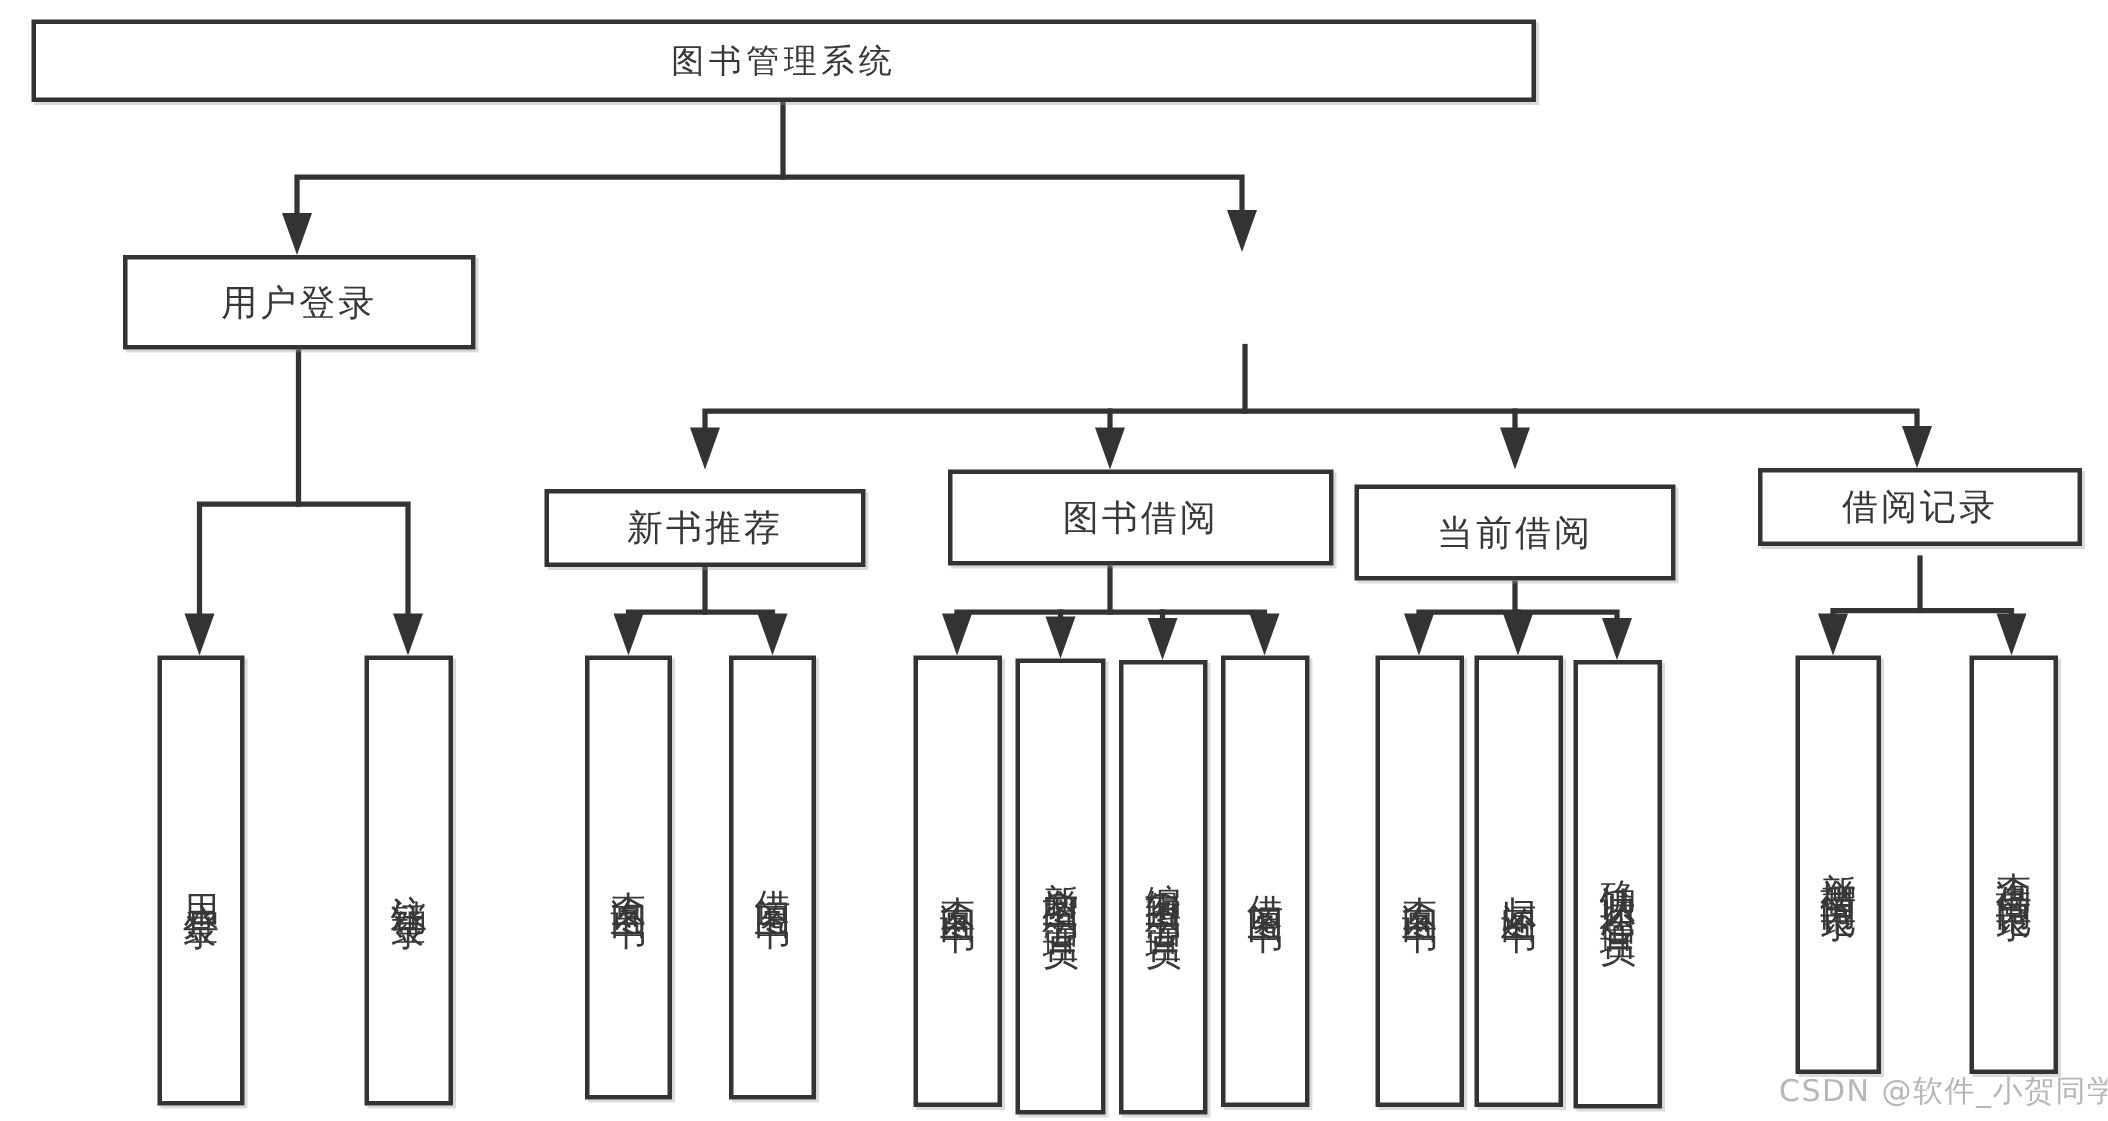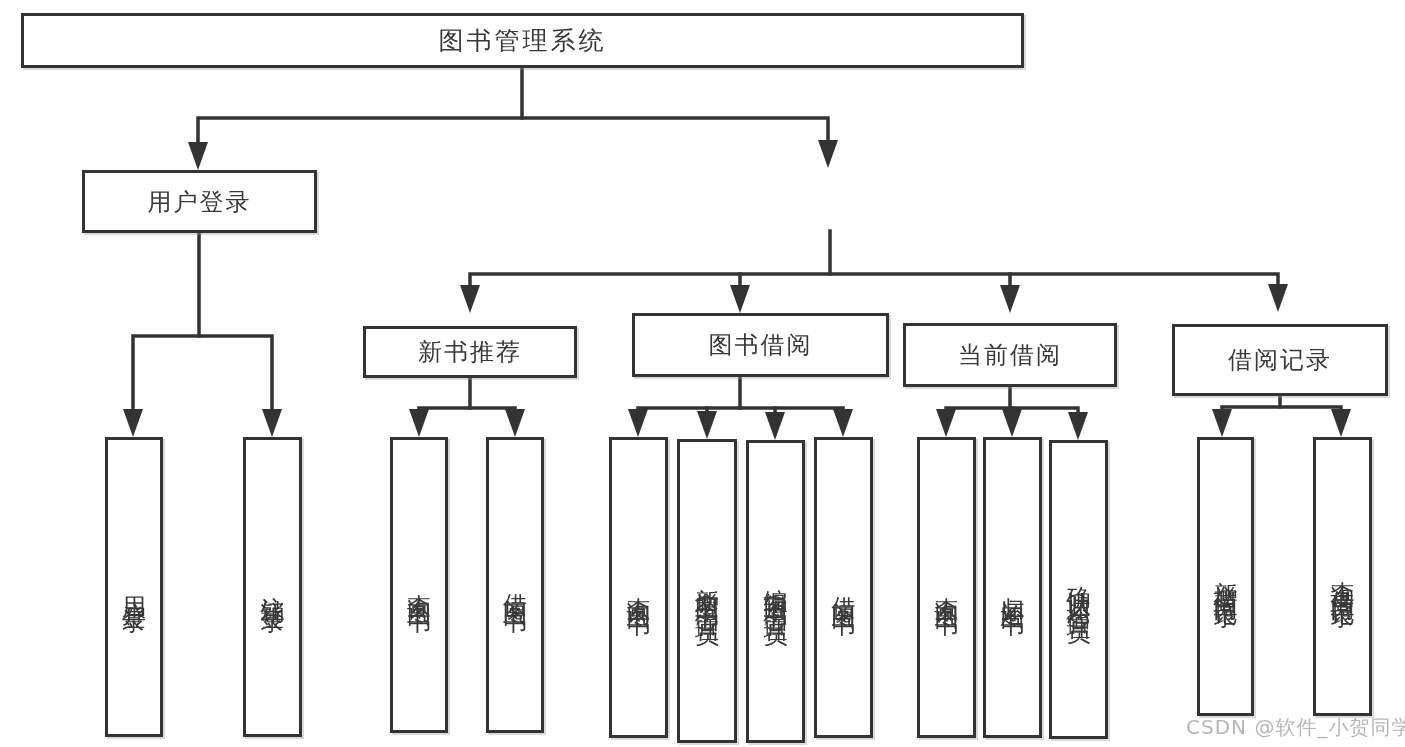--- a/index.html
+++ b/index.html
@@ -17,21 +17,21 @@
   .node{
     position:absolute;z-index:2;background:#fff;
     border:3px solid var(--line);
     box-shadow:2px 2px 0 rgba(150,150,150,.35);
     display:flex;align-items:center;justify-content:center;
     box-sizing:border-box;color:var(--text);
   }
   .node.h .lbl{
     font-size:24px;letter-spacing:2px;white-space:nowrap;
   }
-  .node.root .lbl{font-size:25px;letter-spacing:3px;}
+  .node.root .lbl{font-size:22px;letter-spacing:3px;}
   .node.v .lbl{
     writing-mode:vertical-rl;text-orientation:mixed;
     font-size:24px;letter-spacing:5px;line-height:1;white-space:nowrap;
   }
   .watermark{
     position:absolute;z-index:3;left:1186px;top:714px;
     color:var(--wm);font-size:20px;letter-spacing:1px;white-space:nowrap;
     opacity:.95;
   }
 </style>
@@ -103,21 +103,21 @@
 
   <div class="node h" style="left:363px;top:326px;width:214px;height:52px">
     <span class="lbl">新书推荐</span>
   </div>
   <div class="node h" style="left:632px;top:313px;width:257px;height:64px">
     <span class="lbl">图书借阅</span>
   </div>
   <div class="node h" style="left:903px;top:323px;width:214px;height:64px">
     <span class="lbl">当前借阅</span>
   </div>
-  <div class="node h" style="left:1172px;top:324px;width:216px;height:72px">
+  <div class="node h" style="left:1172px;top:312px;width:216px;height:52px">
     <span class="lbl">借阅记录</span>
   </div>
 
   <div class="node v" style="left:105px;top:437px;width:58px;height:300px">
     <span class="lbl">用户登录</span>
   </div>
   <div class="node v" style="left:243px;top:437px;width:59px;height:300px">
     <span class="lbl">注销登录</span>
   </div>
 

